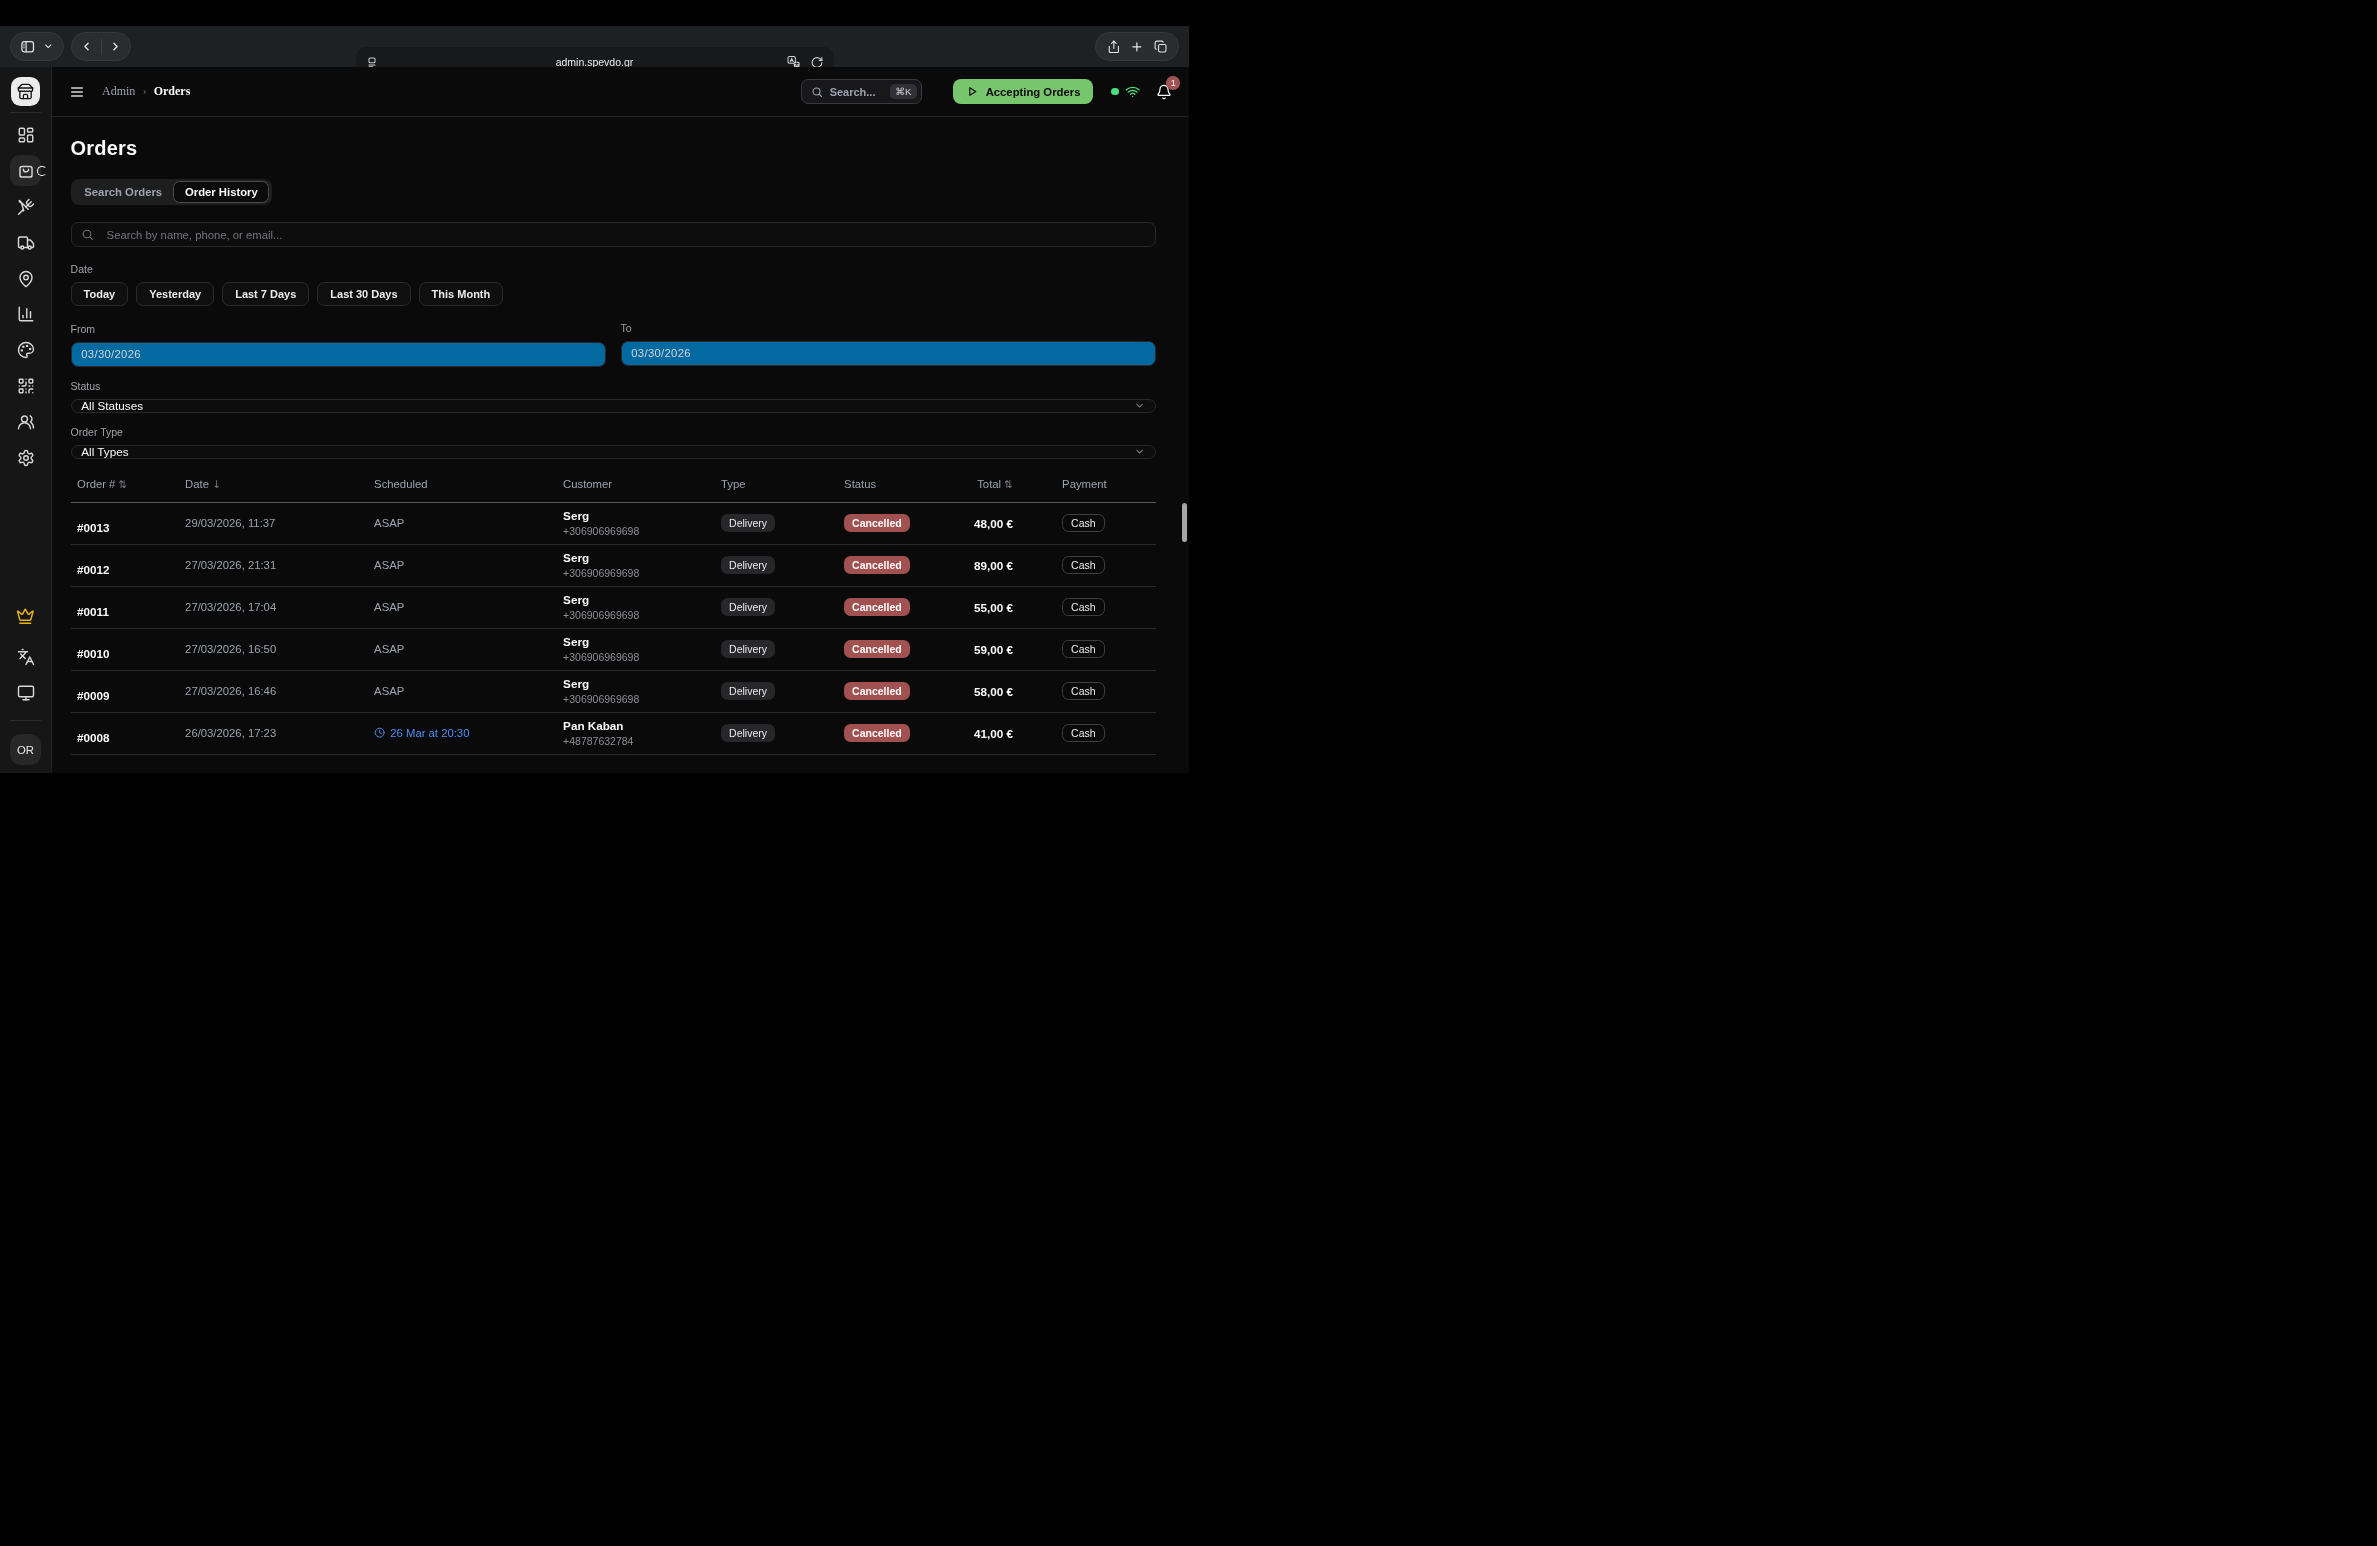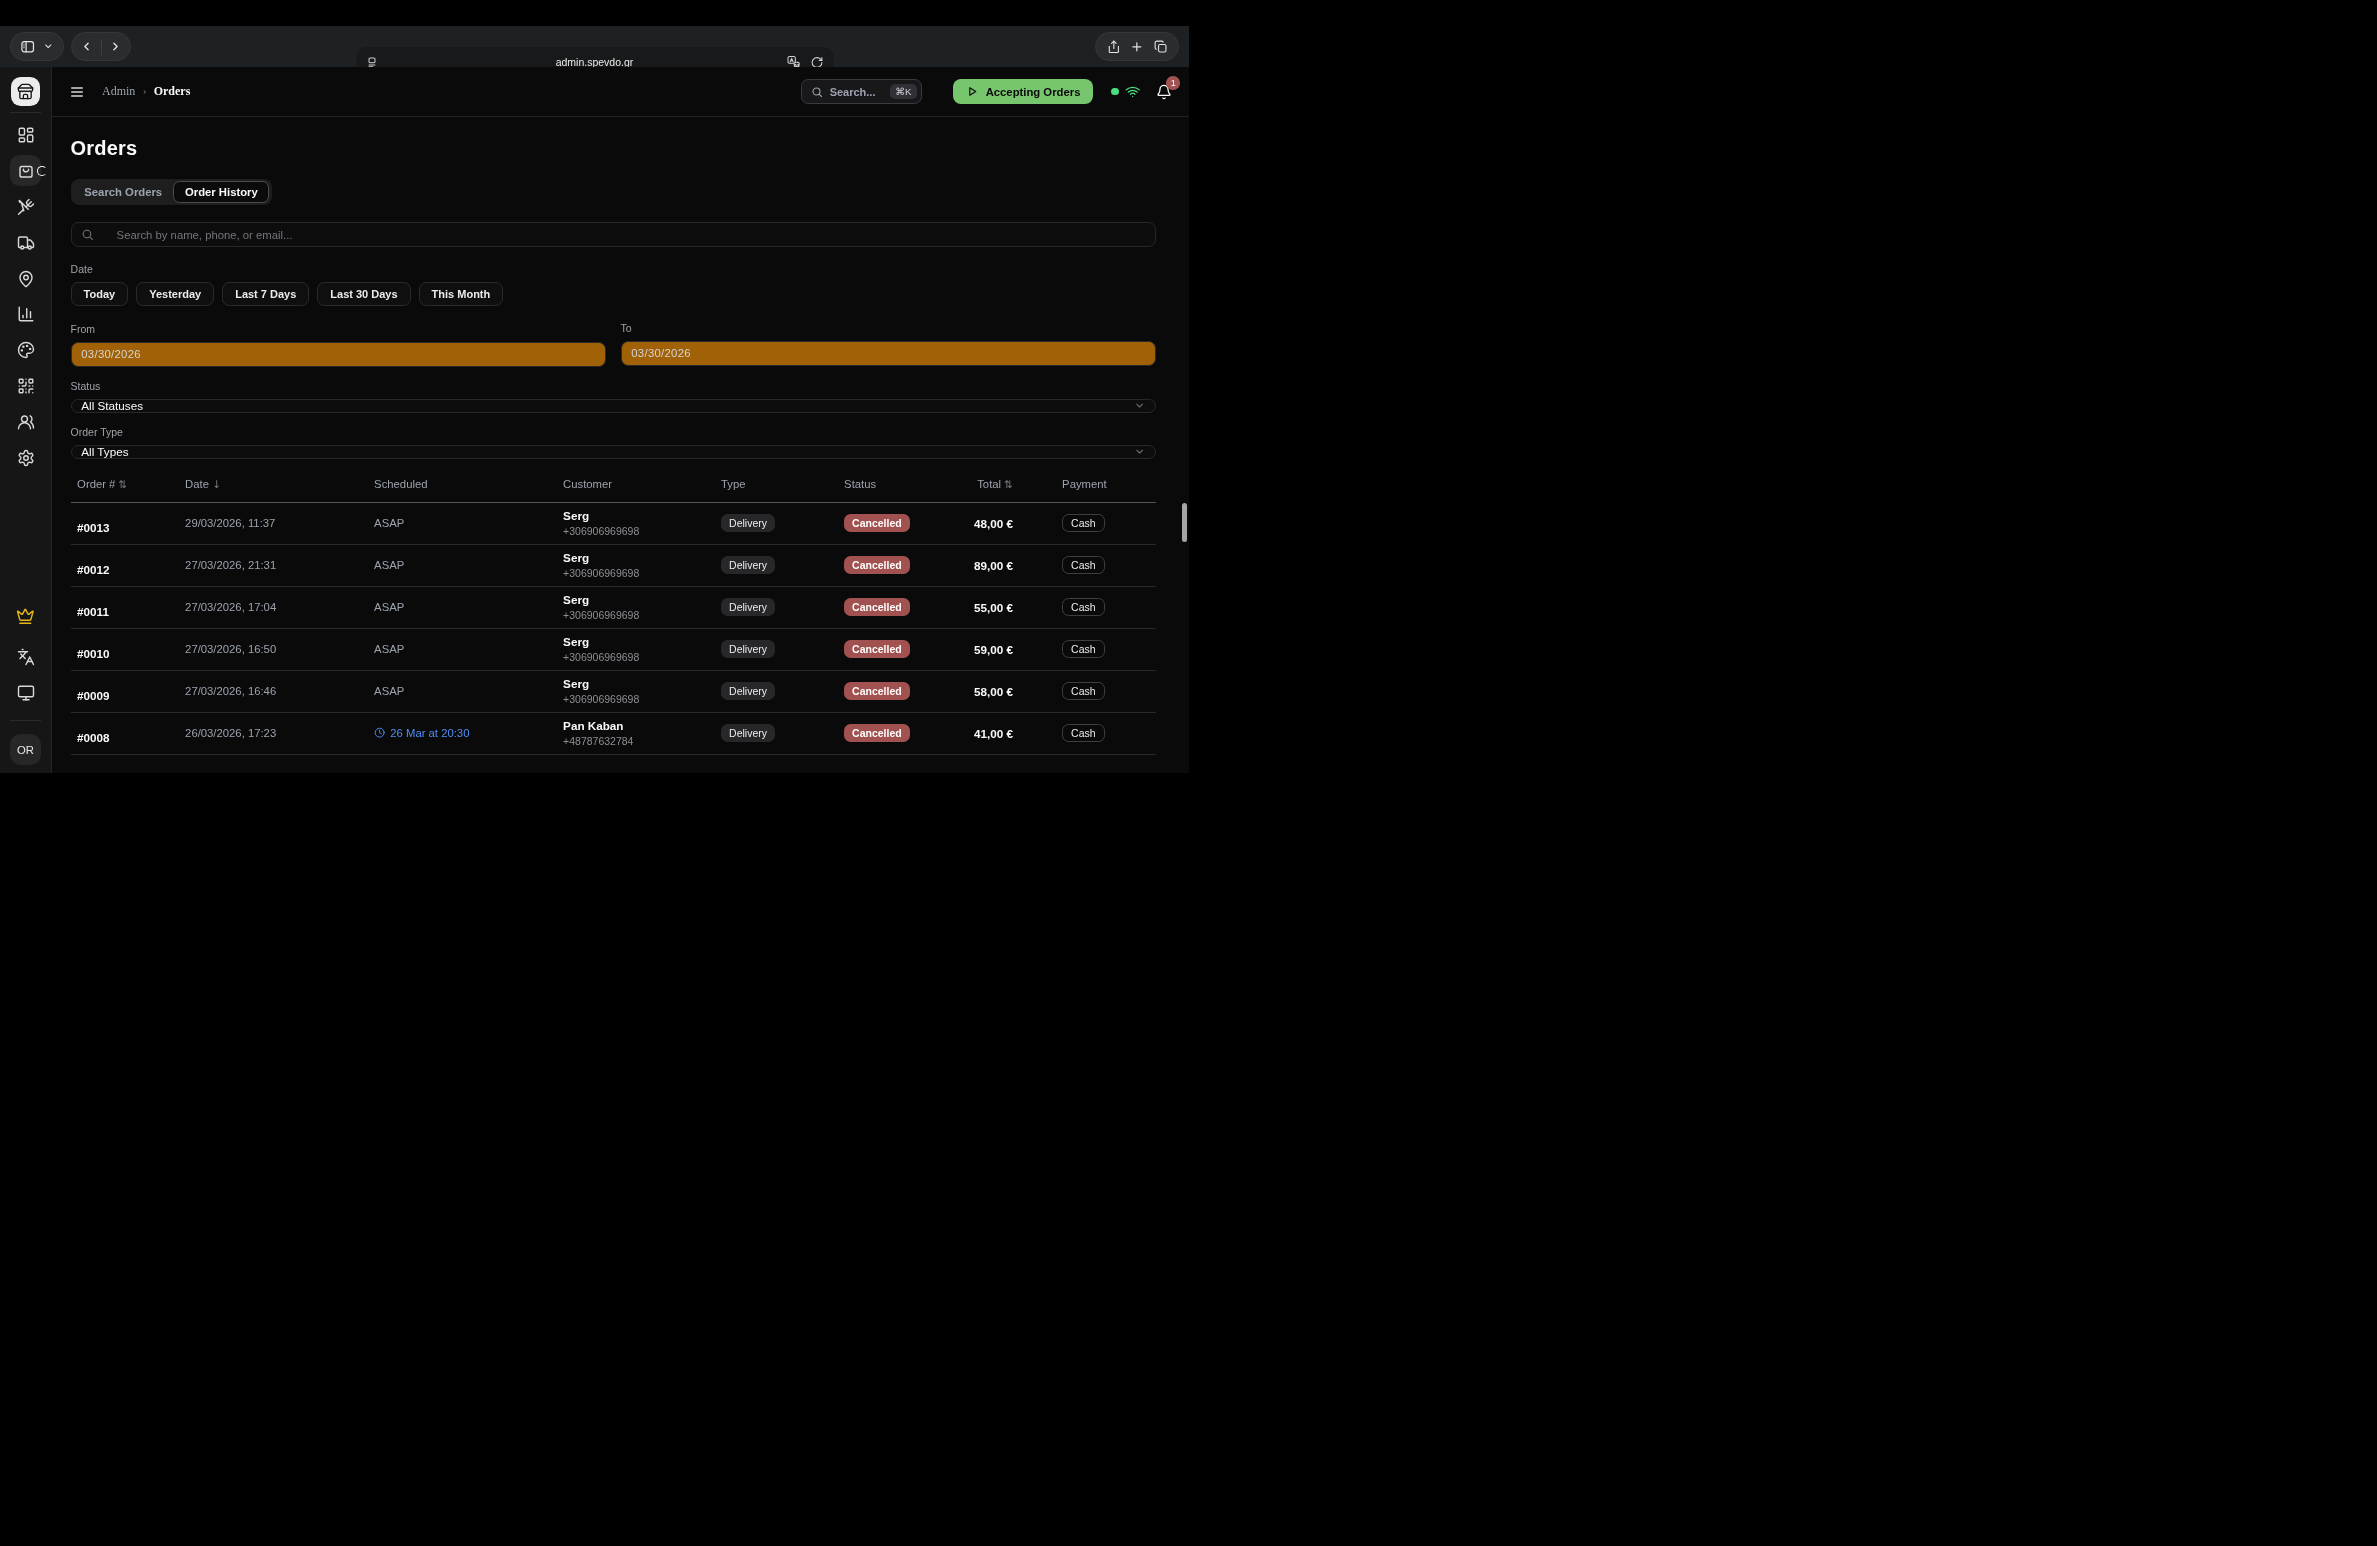--- a/index.html
+++ b/index.html
@@ -53,27 +53,27 @@
   .wifi { color:#4ade80; }
   .bell-wrap { position:relative; color:#fafafa; }
   .badge { position:absolute; top:-7.3px; right:-8px; min-width:13.7px; height:13.7px; border-radius:50%; background:#a35254; color:#fff; font-size:9px; display:grid; place-items:center; }
 
   
   .content { padding:0 33px 0 18.6px; overflow:hidden; }
   h1.page-title { margin-top:20px; font-size:20px; font-weight:700; color:#fafafa; letter-spacing:0.2px; }
   .tabs { margin-top:18.6px; display:inline-flex; background:#1e1e1e; border-radius:8px; padding:2.4px; align-items:center; }
   .tab { border:none; background:transparent; color:#9ca3af; font-size:11.3px; font-weight:600; padding:4.9px 11.3px; border-radius:6.5px; cursor:pointer; }
   .tab.active { background:#0b0b0b; border:0.8px solid #4c4c52; color:#fafafa; padding:4px 10.5px; }
-  .search-input { margin-top:17px; height:25px; border:0.8px solid #28282b; background:#0d0d0d; border-radius:7.3px; display:flex; align-items:center; gap:23px; padding:0 9px; color:#74747c; cursor:text; }
+  .search-input { margin-top:17px; height:25px; border:0.8px solid #28282b; background:#0d0d0d; border-radius:7.3px; display:flex; align-items:center; gap:13px; padding:0 9px; color:#74747c; cursor:text; }
   .search-input .ph { font-size:11.3px; }
   .flabel { margin-top:15.4px; font-size:10.5px; color:#a1a1aa; }
   .presets { margin-top:7.3px; display:flex; gap:8px; }
   .preset { height:24px; border:0.8px solid #2b2b2e; background:#0f0f0f; border-radius:7.3px; color:#ececec; font-size:11px; font-weight:600; padding:0 12px; cursor:pointer; }
   .fromto { margin-top:16px; display:grid; grid-template-columns:1fr 1fr; gap:14.6px; }
-  .dateinput { margin-top:6.5px; height:25px; border:0.8px solid #28282b; background:#a16207; border-radius:7.3px; display:flex; align-items:center; padding:0 9.7px; color:#d4d4d8; font-size:11.3px; letter-spacing:0.3px; cursor:text; }
+  .dateinput { margin-top:6.5px; height:25px; border:0.8px solid #28282b; background:#0369a1; border-radius:7.3px; display:flex; align-items:center; padding:0 9.7px; color:#d4d4d8; font-size:11.3px; letter-spacing:0.3px; cursor:text; }
   .selectrow { margin-top:6.5px; height:14px; border:0.8px solid #28282b; background:#0d0d0d; border-radius:7.3px; display:flex; align-items:center; justify-content:space-between; padding:0 9.7px; color:#fafafa; font-size:11.7px; cursor:pointer; }
   .selectrow .chev { color:#74747c; }
 
   
   .table { margin-top:18.6px; }
   .trow { display:grid; grid-template-columns:108px 189px 189px 158px 123px 121px 48px 1fr; align-items:center; padding-left:6.5px; }
   .thead { color:#9ca3af; font-size:11.3px; font-weight:400; padding-bottom:12px; border-bottom:0.8px solid #55555a; }
   .thead .sort { color:#7b7b82; font-size:10.5px; margin-left:3.2px; }
   .th-total { text-align:right; }
   .tbody .trow { min-height:42px; border-bottom:0.8px solid #29292c; padding-top:4.9px; padding-bottom:4.9px; }

